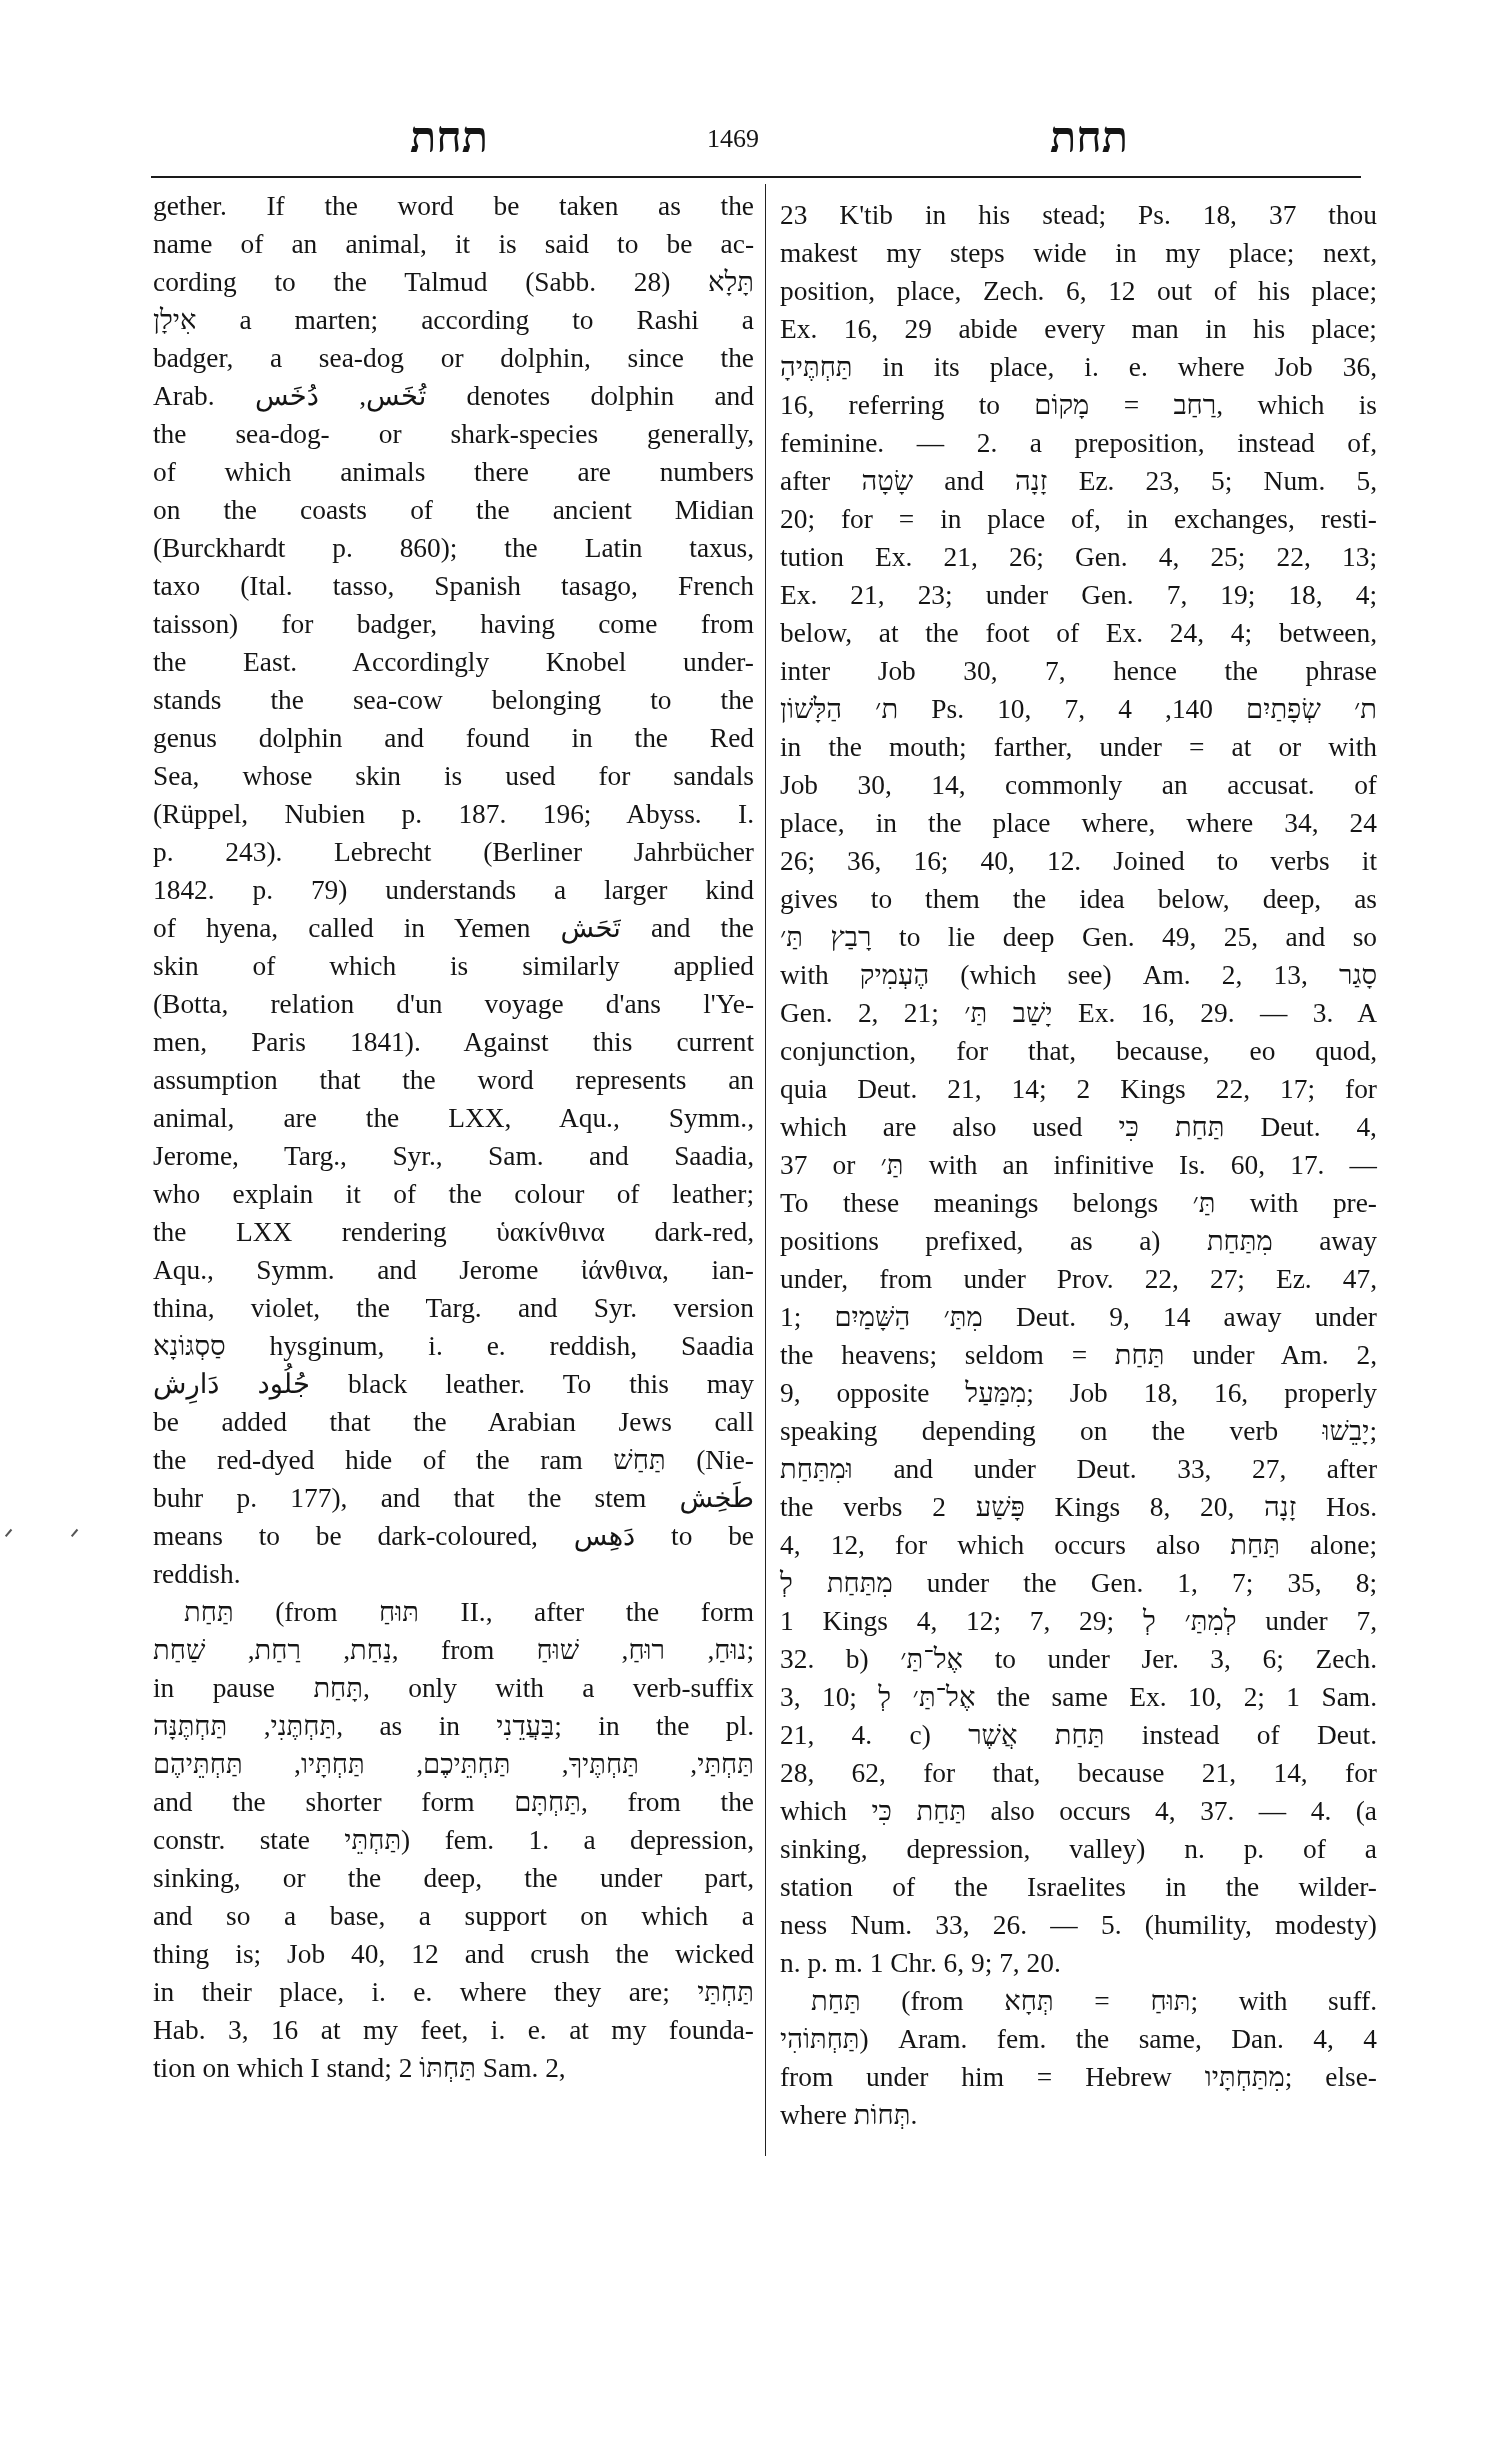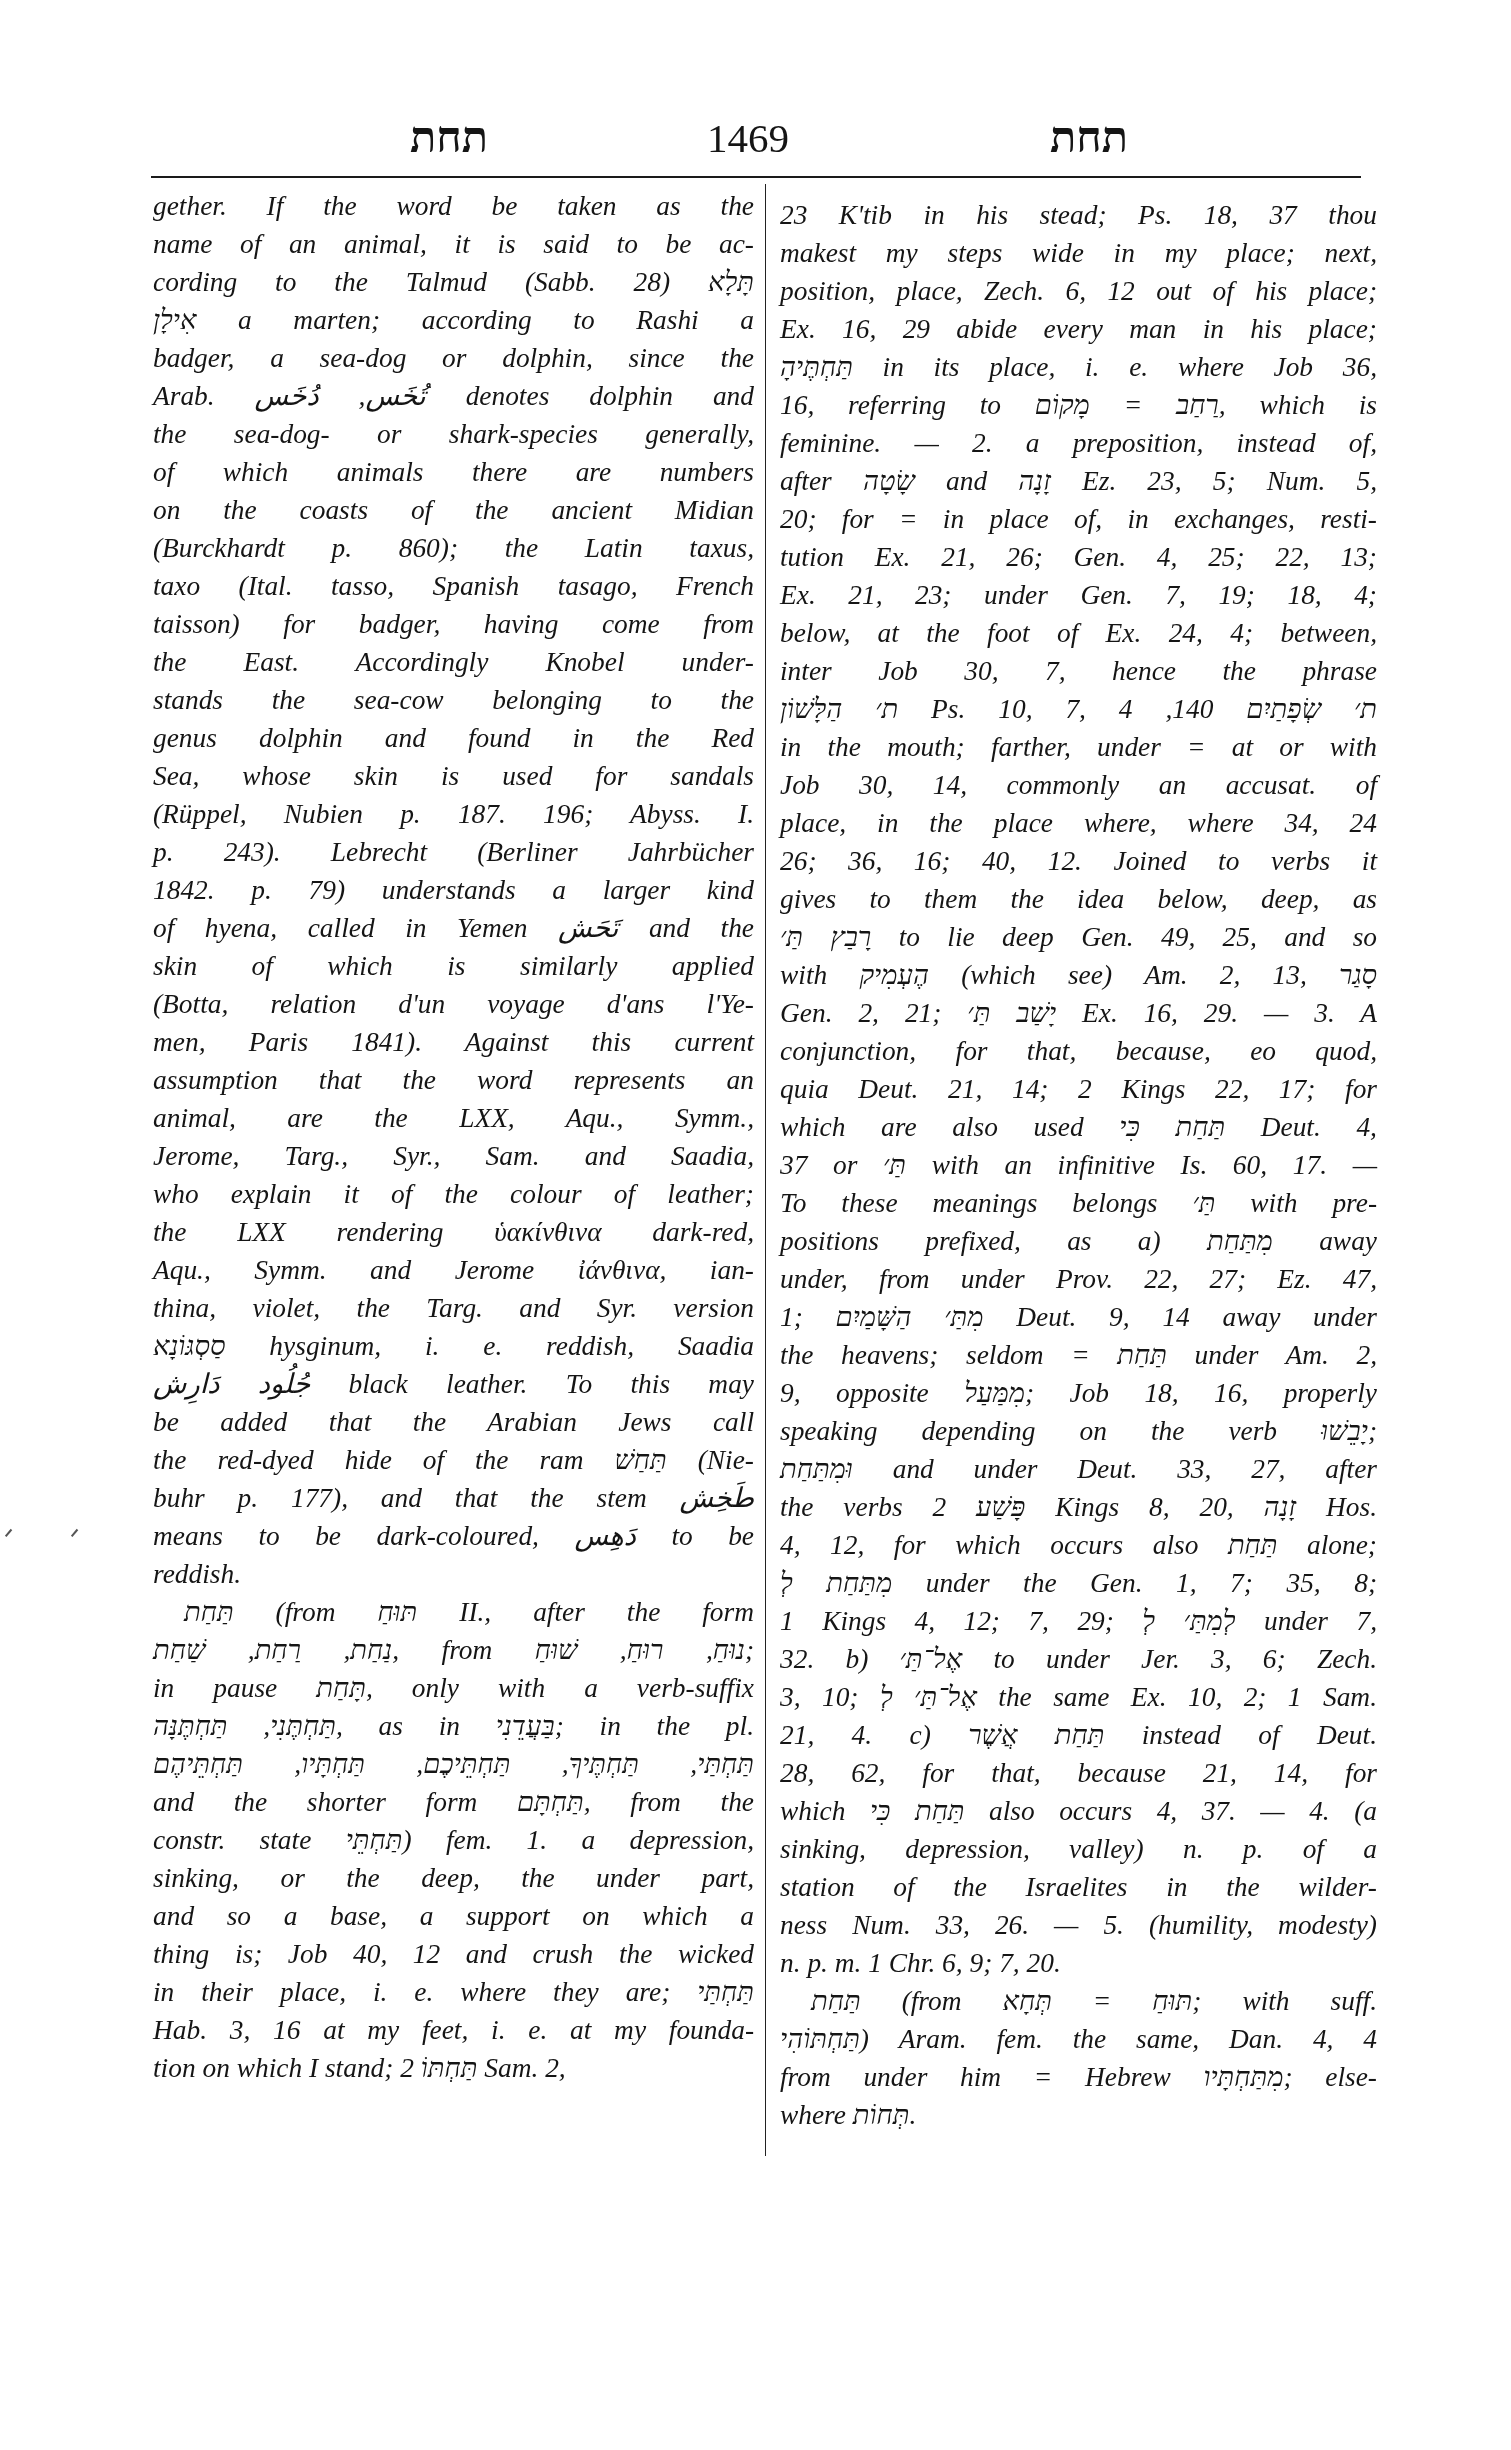--- a/index.html
+++ b/index.html
@@ -10,33 +10,33 @@
   .page-header {
     position: absolute; left: 142px; top: 112px; width: 1223px; height: 54px;
   }
   .running-head {
     position: absolute; top: 0; font-size: 43px; font-weight: bold; line-height: 50px;
     font-family: "DejaVu Serif", "Liberation Serif", serif; direction: rtl;
   }
   .running-head.left { left: 268px; }
   .running-head.right { left: 908px; }
   .page-number {
-    position: absolute; top: 3.6px; left: 565px; font-size: 41px; line-height: 45px;
+    position: absolute; top: 3.6px; left: 565px; font-size: 26px; line-height: 45px;
   }
   .header-rule {
     position: absolute; left: 151px; top: 176px; width: 1210px; height: 0;
     border-top: 2.7px solid #1a1a1a;
   }
   .column-divider {
     position: absolute; left: 765px; top: 184px; width: 0; height: 1972px;
     border-left: 1.8px solid #222;
   }
   .column {
     position: absolute; top: 187px; width: 601px;
-    font-size: 27.4px; line-height: 38px; text-align: justify; font-style: italic;
+    font-size: 27.4px; line-height: 38px; text-align: justify;
   }
   .column.left-col { left: 153px; }
   .column.right-col { left: 780px; width: 597px; margin-top: 9px; }
   .line {
     display: block; white-space: nowrap; text-align-last: justify; height: 38px;
     overflow: visible;
   }
   .line.last { text-align-last: left; }
   .line.indent { padding-left: 31px; }
   .scan-mark {

